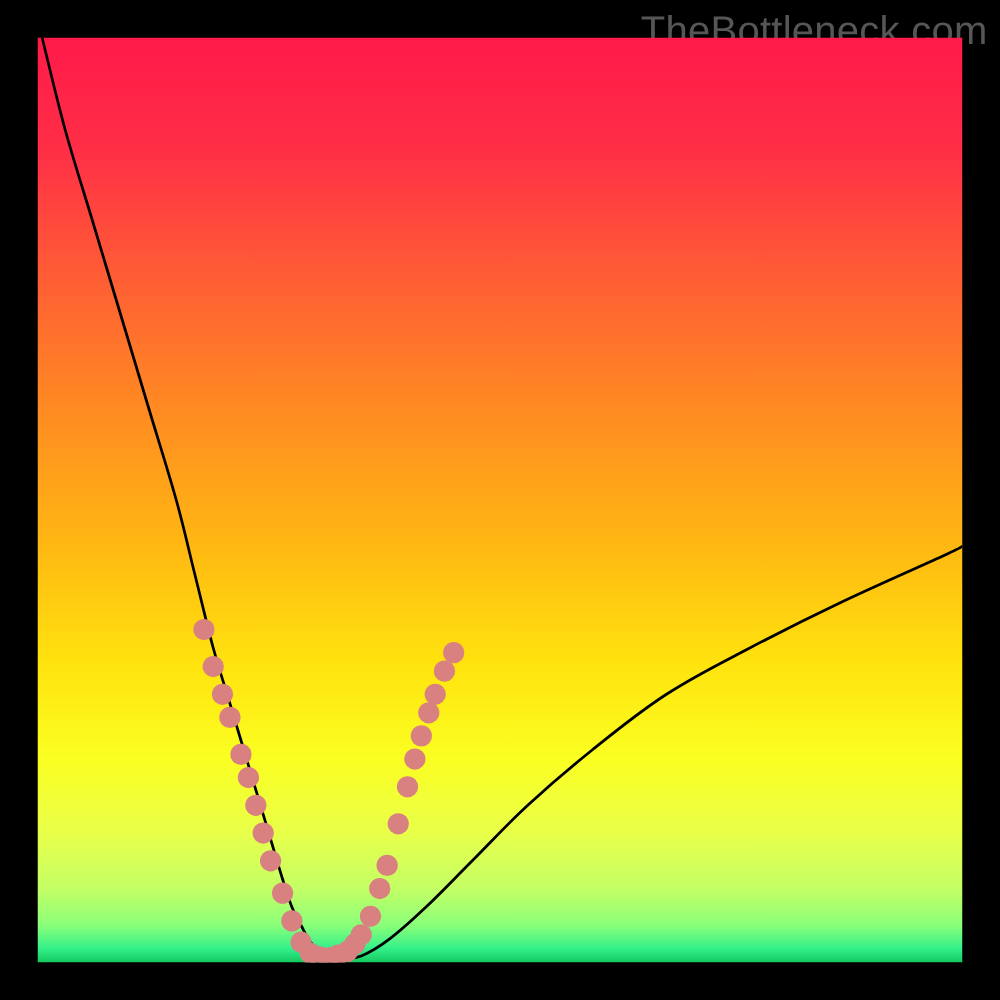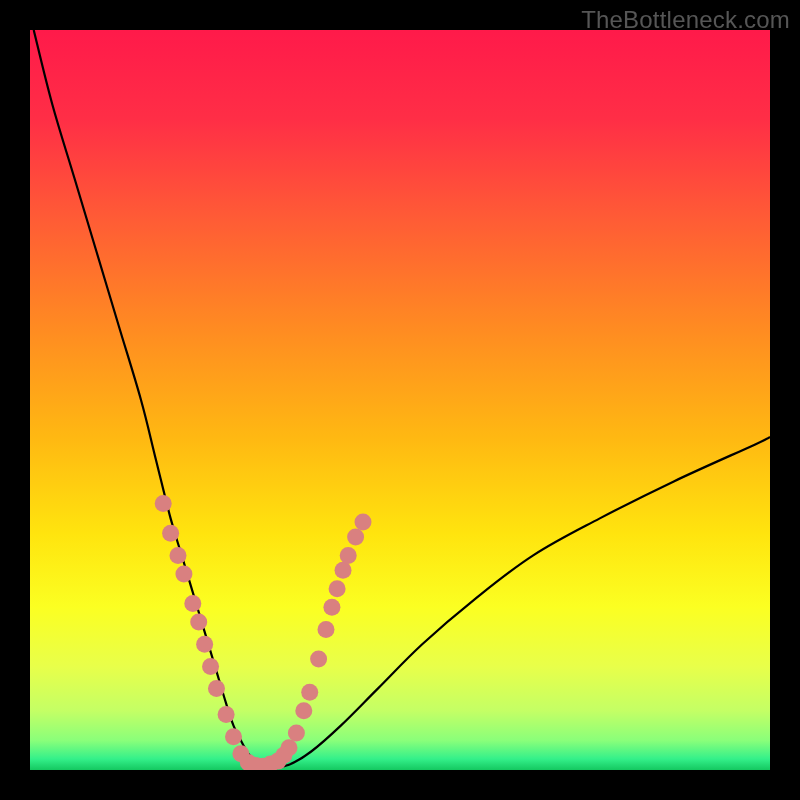--- a/index.html
+++ b/index.html
@@ -3,21 +3,21 @@
 <meta charset="utf-8">
 <style>
   * { margin: 0; padding: 0; box-sizing: border-box; }
   html, body { width: 800px; height: 800px; overflow: hidden; background: #000; }
   .root { position: relative; width: 800px; height: 800px; background: #000; }
   .watermark {
     position: absolute;
     top: 6px;
     right: 10px;
     font-family: Arial, Helvetica, sans-serif;
-    font-size: 24px;
+    font-size: 32px;
     color: #565656;
     letter-spacing: 0.2px;
     font-weight: 500;
   }
   .plot {
     position: absolute;
     left: 30px;
     top: 30px;
     width: 740px;
     height: 740px;

